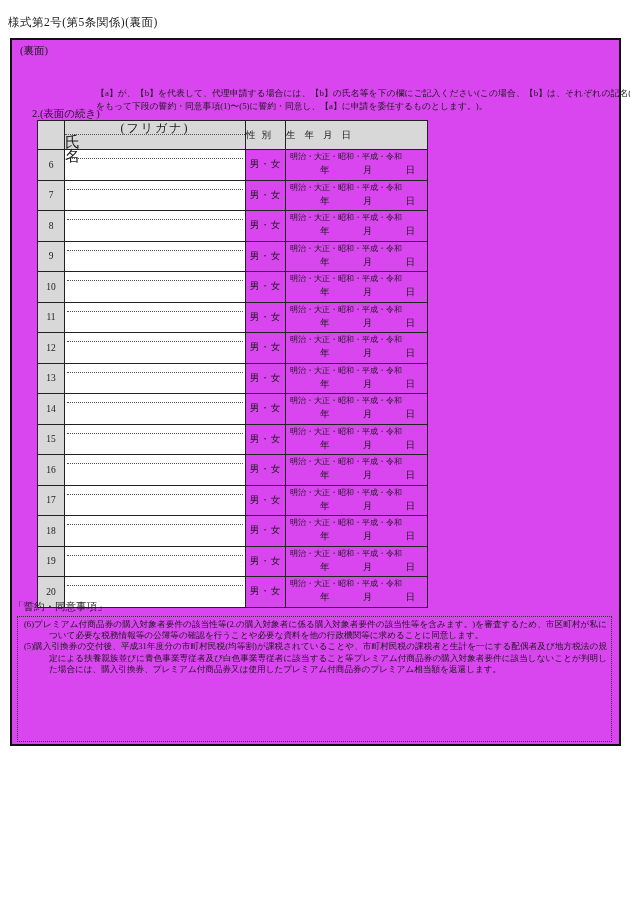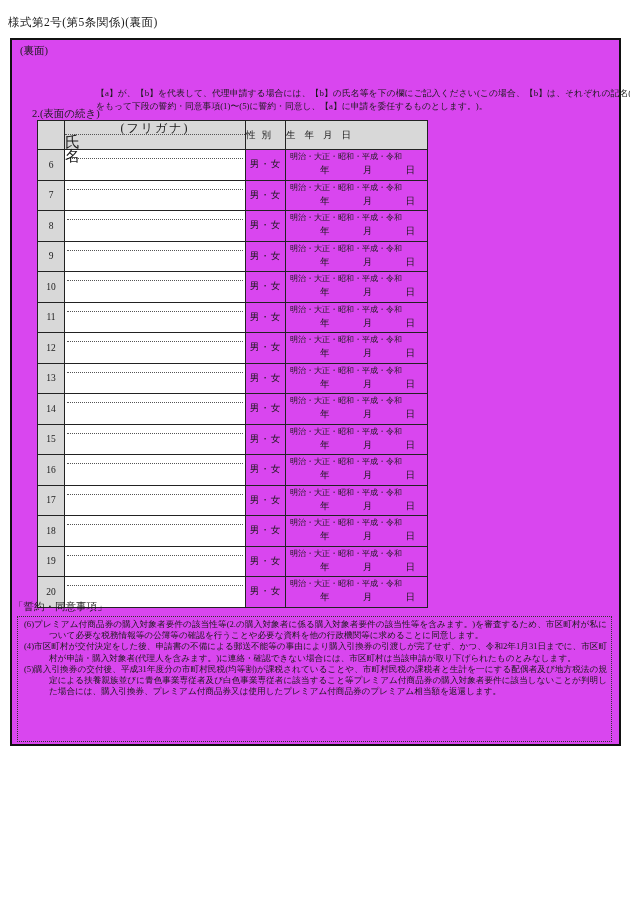--- a/index.html
+++ b/index.html
@@ -318,16 +318,15 @@
       </div>
     </td>
   </tr>
 </tbody>
   </table>
 
 
   <div class="pledge-heading">「誓約・同意事項」</div>
   <div class="pledge-box" id="pledge-items">
       <div class="pledge-item">(6)プレミアム付商品券の購入対象者要件の該当性等(2.の購入対象者に係る購入対象者要件の該当性等を含みます。)を審査するため、市区町村が私について必要な税務情報等の公簿等の確認を行うことや必要な資料を他の行政機関等に求めることに同意します。</div>
-      <div class="pledge-item">(4)市区町村が交付決定をした後、申請書の不備による郵送不能等の事由により購入引換券の引渡しが完了せず、かつ、令和2年1月31日までに、市区町村が申請・購入対象者(代理人を含みます。)に連絡・確認できない場合には、市区町村は当該申請が取り下げられたものとみなします。</div>
       <div class="pledge-item">(5)購入引換券の交付後、平成31年度分の市町村民税(均等割)が課税されていることや、市町村民税の課税者と生計を一にする配偶者及び地方税法の規定による扶養親族並びに青色事業専従者及び白色事業専従者に該当すること等プレミアム付商品券の購入対象者要件に該当しないことが判明した場合には、購入引換券、プレミアム付商品券又は使用したプレミアム付商品券のプレミアム相当額を返還します。</div>
     </div>
 </div>
 
 </body></html>

